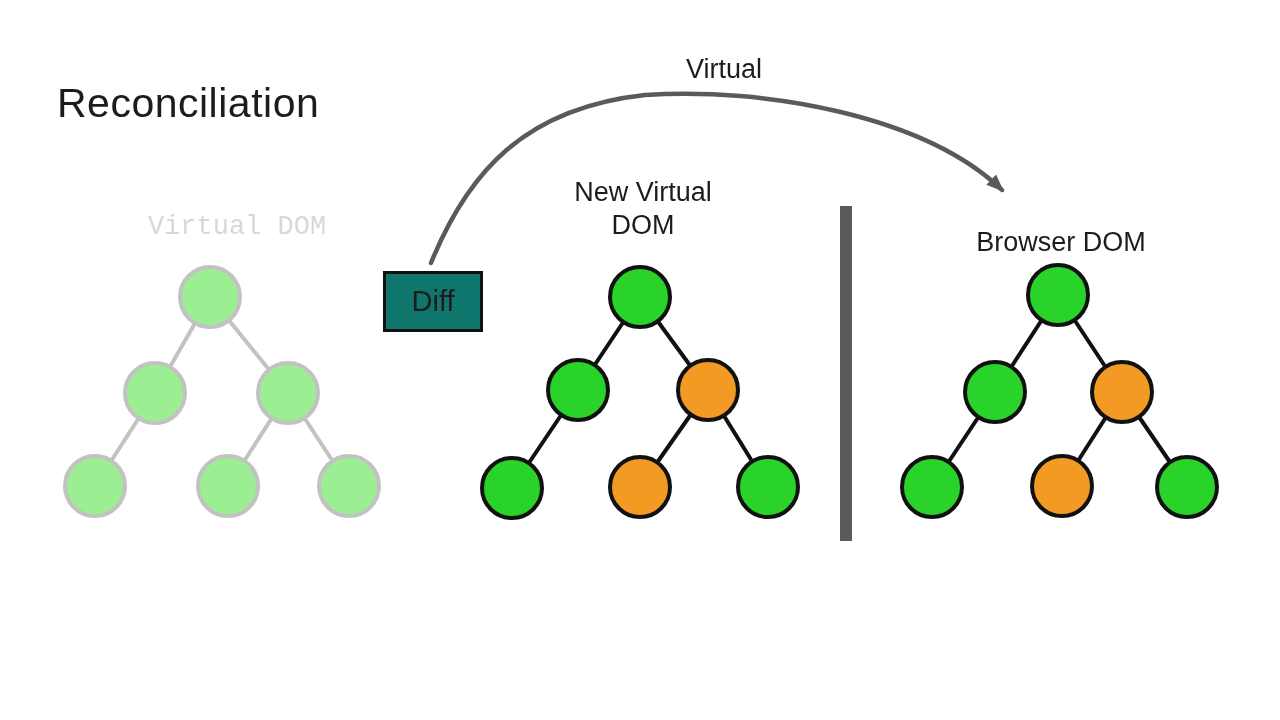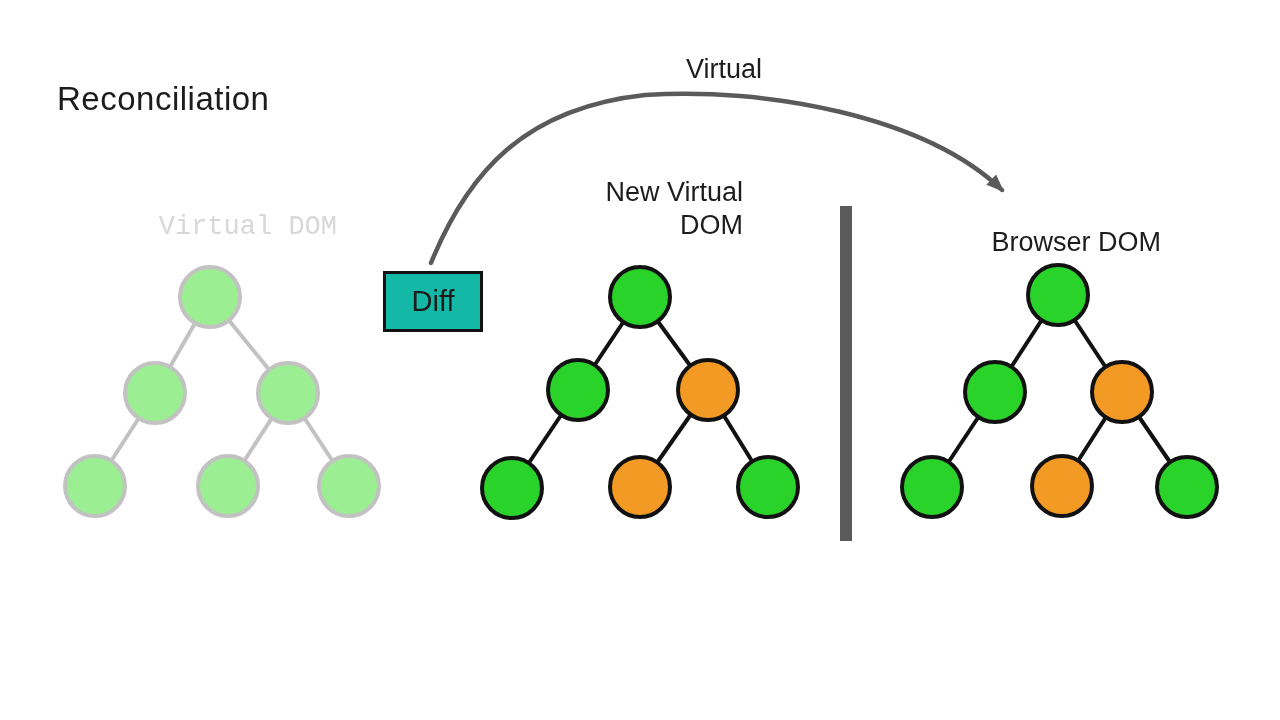--- a/index.html
+++ b/index.html
@@ -20,55 +20,55 @@
     left: 0;
     top: 0;
     width: 1280px;
     height: 720px;
   }
   .slide-title {
     position: absolute;
     left: 57px;
     top: 80px;
     margin: 0;
-    font-size: 33px;
+    font-size: 41px;
     font-weight: 400;
     color: #1c1c1c;
     letter-spacing: 0.5px;
     white-space: nowrap;
   }
   .update-label {
     position: absolute;
     left: 649px;
     top: 54px;
     width: 150px;
     text-align: center;
     font-size: 27px;
     color: #1c1c1c;
   }
   .tree-title {
     position: absolute;
     width: 200px;
-    text-align: right;
+    text-align: center;
     font-size: 27px;
     line-height: 33px;
     color: #1c1c1c;
     white-space: pre-line;
   }
   .tree-title.t0 { left: 137px; top: 211px; font-family: Liberation Mono, monospace; }
   .tree-title.t1 { left: 543px; top: 176px; }
   .tree-title.t2 { left: 961px; top: 213px; }
   .diff-box {
     position: absolute;
     left: 383px;
     top: 271px;
     width: 100px;
     height: 61px;
     border: 3px solid #111111;
-    background: #14b8a6;
+    background: #0f766e;
     display: flex;
     align-items: center;
     justify-content: center;
     box-sizing: border-box;
   }
   .diff-box span {
     font-size: 29px;
     color: #1c1c1c;
   }
 </style>

